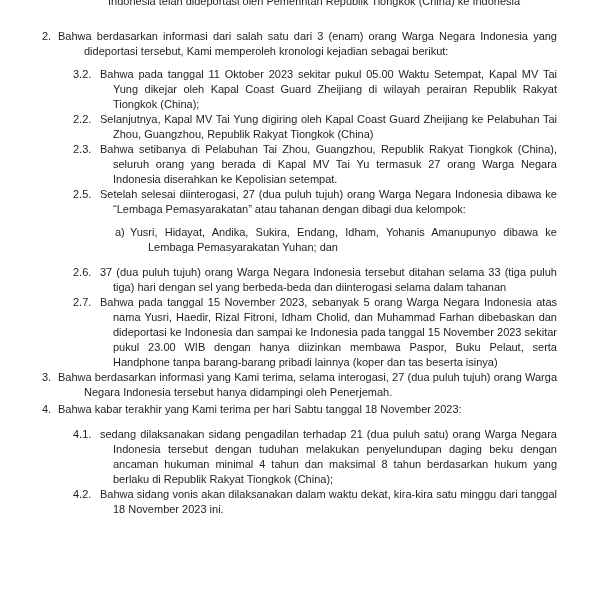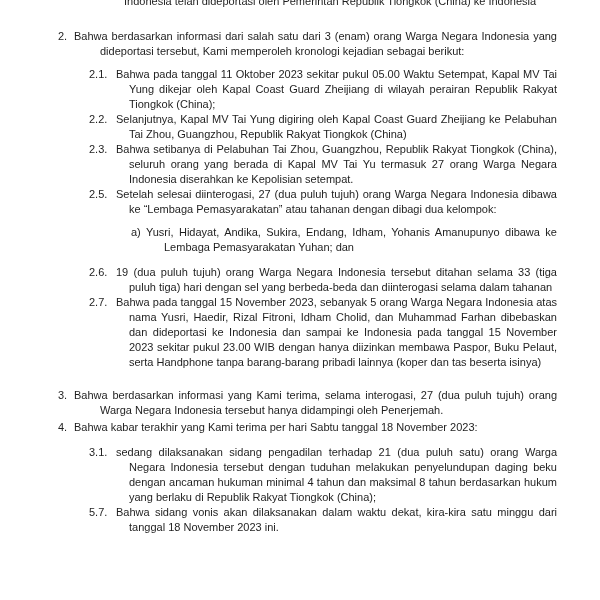--- a/index.html
+++ b/index.html
@@ -7,70 +7,69 @@
   body {
     width: 600px; height: 600px; overflow: hidden;
     background: #ffffff;
   }
   .page {
     width: 600px; height: 600px; overflow: hidden;
     font-family: "Liberation Sans", sans-serif;
     font-size: 11px; line-height: 15px;
     color: #1e1e1e;
     filter: blur(0.2px);
-    padding-left: 16px;
   }
   
   .frag-wrap { height: 9px; overflow: hidden; }
   .frag-wrap .frag { margin-top: -6px; padding-left: 108px; white-space: nowrap; }
 
   .item { text-align: justify; margin: 0 43px 0 0; }
   .item .num { display: inline-block; text-indent: 0; }
 
   .lv1 { padding-left: 84px;  text-indent: -42px; }
   .lv1 .num { width: 16px; }
   .lv2 { padding-left: 113px; text-indent: -40px; }
   .lv2 .num { width: 27px; }
   .lv3 { padding-left: 148px; text-indent: -33px; }
   .lv3 .num { width: 15px; }
 
   .gap20 { margin-top: 20px; }
-  .gap18 { margin-top: 18px; }
+  .gap18 { margin-top: 0; }
   .gap14 { margin-top: 2px; }
   .gap10 { margin-top: 10px; }
   .gap8  { margin-top: 8px; }
 </style>
 </head>
 <body>
 
 <div class="page">
 
   <div class="frag-wrap">
     <div class="frag">Indonesia telah dideportasi oleh Pemerintah Republik Tiongkok (China) ke Indonesia</div>
   </div>
 
   <div class="item lv1 gap20"><span class="num">2.</span><span>Bahwa berdasarkan informasi dari salah satu dari 3 (enam) orang Warga Negara Indonesia yang dideportasi tersebut, Kami memperoleh kronologi kejadian sebagai berikut:</span></div>
 
-  <div class="item lv2 gap8"><span class="num">2.1.</span><span>Bahwa pada tanggal 11 Oktober 2023 sekitar pukul 05.00 Waktu Setempat, Kapal MV Tai Yung dikejar oleh Kapal Coast Guard Zheijiang di wilayah perairan Republik Rakyat Tiongkok (China);</span></div>
+  <div class="item lv2 gap8"><span class="num">3.2.</span><span>Bahwa pada tanggal 11 Oktober 2023 sekitar pukul 05.00 Waktu Setempat, Kapal MV Tai Yung dikejar oleh Kapal Coast Guard Zheijiang di wilayah perairan Republik Rakyat Tiongkok (China);</span></div>
 
   <div class="item lv2"><span class="num">2.2.</span><span>Selanjutnya, Kapal MV Tai Yung digiring oleh Kapal Coast Guard Zheijiang ke Pelabuhan Tai Zhou, Guangzhou, Republik Rakyat Tiongkok (China)</span></div>
 
   <div class="item lv2"><span class="num">2.3.</span><span>Bahwa setibanya di Pelabuhan Tai Zhou, Guangzhou, Republik Rakyat Tiongkok (China), seluruh orang yang berada di Kapal MV Tai Yu termasuk 27 orang Warga Negara Indonesia diserahkan ke Kepolisian setempat.</span></div>
 
 
   <div class="item lv2"><span class="num">2.5.</span><span>Setelah selesai diinterogasi, 27 (dua puluh tujuh) orang Warga Negara Indonesia dibawa ke “Lembaga Pemasyarakatan” atau tahanan dengan dibagi dua kelompok:</span></div>
 
   <div class="item lv3 gap8"><span class="num">a)</span><span>Yusri, Hidayat, Andika, Sukira, Endang, Idham, Yohanis Amanupunyo dibawa ke Lembaga Pemasyarakatan Yuhan; dan</span></div>
 
 
-  <div class="item lv2 gap10"><span class="num">2.6.</span><span>19 (dua puluh tujuh) orang Warga Negara Indonesia tersebut ditahan selama 33 (tiga puluh tiga) hari dengan sel yang berbeda-beda dan diinterogasi selama dalam tahanan</span></div>
+  <div class="item lv2 gap10"><span class="num">2.6.</span><span>37 (dua puluh tujuh) orang Warga Negara Indonesia tersebut ditahan selama 33 (tiga puluh tiga) hari dengan sel yang berbeda-beda dan diinterogasi selama dalam tahanan</span></div>
 
   <div class="item lv2"><span class="num">2.7.</span><span>Bahwa pada tanggal 15 November 2023, sebanyak 5 orang Warga Negara Indonesia atas nama Yusri, Haedir, Rizal Fitroni, Idham Cholid, dan Muhammad Farhan dibebaskan dan dideportasi ke Indonesia dan sampai ke Indonesia pada tanggal 15 November 2023 sekitar pukul 23.00 WIB dengan hanya diizinkan membawa Paspor, Buku Pelaut, serta Handphone tanpa barang-barang pribadi lainnya (koper dan tas beserta isinya)</span></div>
 
   <div class="item lv1 gap18"><span class="num">3.</span><span>Bahwa berdasarkan informasi yang Kami terima, selama interogasi, 27 (dua puluh tujuh) orang Warga Negara Indonesia tersebut hanya didampingi oleh Penerjemah.</span></div>
 
   <div class="item lv1 gap14"><span class="num">4.</span><span>Bahwa kabar terakhir yang Kami terima per hari Sabtu tanggal 18 November 2023:</span></div>
 
-  <div class="item lv2 gap10"><span class="num">3.1.</span><span>sedang dilaksanakan sidang pengadilan terhadap 21 (dua puluh satu) orang Warga Negara Indonesia tersebut dengan tuduhan melakukan penyelundupan daging beku dengan ancaman hukuman minimal 4 tahun dan maksimal 8 tahun berdasarkan hukum yang berlaku di Republik Rakyat Tiongkok (China);</span></div>
+  <div class="item lv2 gap10"><span class="num">4.1.</span><span>sedang dilaksanakan sidang pengadilan terhadap 21 (dua puluh satu) orang Warga Negara Indonesia tersebut dengan tuduhan melakukan penyelundupan daging beku dengan ancaman hukuman minimal 4 tahun dan maksimal 8 tahun berdasarkan hukum yang berlaku di Republik Rakyat Tiongkok (China);</span></div>
 
-  <div class="item lv2"><span class="num">5.7.</span><span>Bahwa sidang vonis akan dilaksanakan dalam waktu dekat, kira-kira satu minggu dari tanggal 18 November 2023 ini.</span></div>
+  <div class="item lv2"><span class="num">4.2.</span><span>Bahwa sidang vonis akan dilaksanakan dalam waktu dekat, kira-kira satu minggu dari tanggal 18 November 2023 ini.</span></div>
 
 </div>
 
 </body></html>

